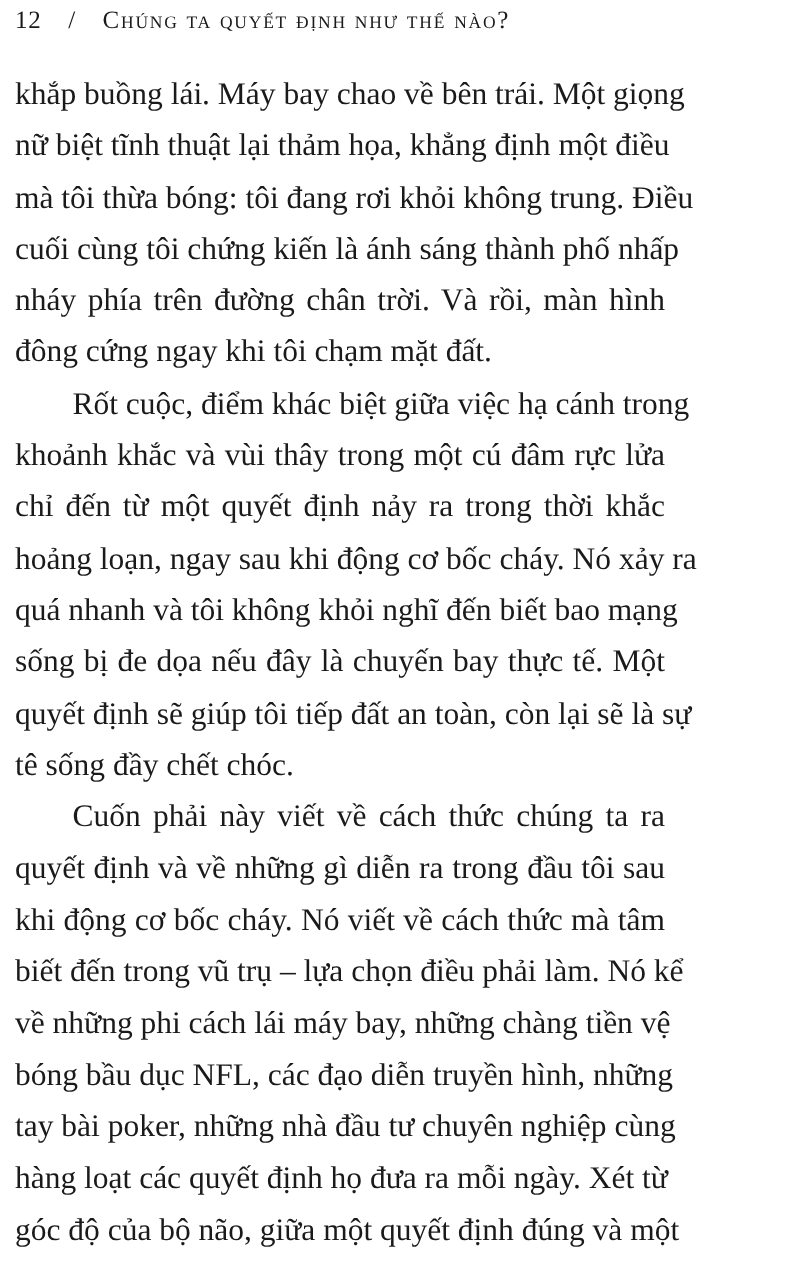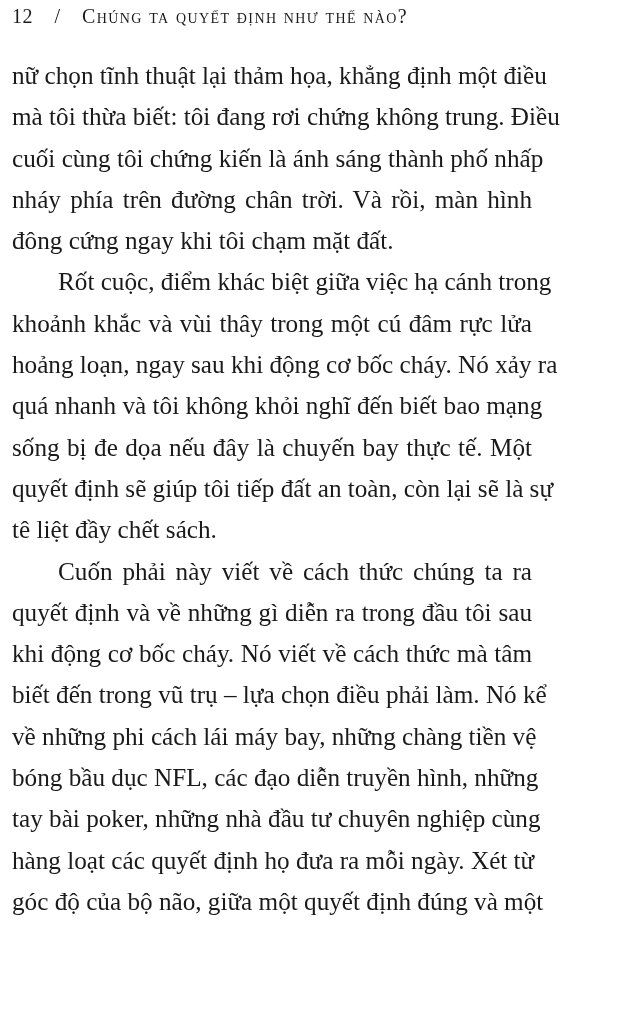--- a/index.html
+++ b/index.html
@@ -68,35 +68,37 @@
 
   <div class="running-head">
     <span class="page-number">12</span>
     <span class="separator">/</span>
     <span class="chapter-title">Chúng ta quyết định như thế nào?</span>
   </div>
 
   <div class="body-text">
 
     <div>
-      <span class="line">nữ chọn tĩnh thuật lại thảm họa, khẳng định một điều</span>
-      <span class="line">mà tôi thừa biết: tôi đang rơi chứng không trung. Điều</span>
+      <span class="line">khắp buồng lái. Máy bay chao về bên trái. Một giọng</span>
+      <span class="line">nữ biệt tĩnh thuật lại thảm họa, khẳng định một điều</span>
+      <span class="line">mà tôi thừa bóng: tôi đang rơi khỏi không trung. Điều</span>
       <span class="line">cuối cùng tôi chứng kiến là ánh sáng thành phố nhấp</span>
       <span class="line">nháy phía trên đường chân trời. Và rồi, màn hình</span>
       <span class="line last">đông cứng ngay khi tôi chạm mặt đất.</span>
     </div>
 
     <div>
       <span class="line indent">Rốt cuộc, điểm khác biệt giữa việc hạ cánh trong</span>
       <span class="line">khoảnh khắc và vùi thây trong một cú đâm rực lửa</span>
+      <span class="line">chỉ đến từ một quyết định nảy ra trong thời khắc</span>
       <span class="line">hoảng loạn, ngay sau khi động cơ bốc cháy. Nó xảy ra</span>
       <span class="line">quá nhanh và tôi không khỏi nghĩ đến biết bao mạng</span>
       <span class="line">sống bị đe dọa nếu đây là chuyến bay thực tế. Một</span>
       <span class="line">quyết định sẽ giúp tôi tiếp đất an toàn, còn lại sẽ là sự</span>
-      <span class="line last">tê liệt đầy chết sách.</span>
+      <span class="line last">tê sống đầy chết chóc.</span>
     </div>
 
     <div>
       <span class="line indent">Cuốn phải này viết về cách thức chúng ta ra</span>
       <span class="line">quyết định và về những gì diễn ra trong đầu tôi sau</span>
       <span class="line">khi động cơ bốc cháy. Nó viết về cách thức mà tâm</span>
       <span class="line">biết đến trong vũ trụ – lựa chọn điều phải làm. Nó kể</span>
       <span class="line">về những phi cách lái máy bay, những chàng tiền vệ</span>
       <span class="line">bóng bầu dục NFL, các đạo diễn truyền hình, những</span>
       <span class="line">tay bài poker, những nhà đầu tư chuyên nghiệp cùng</span>

